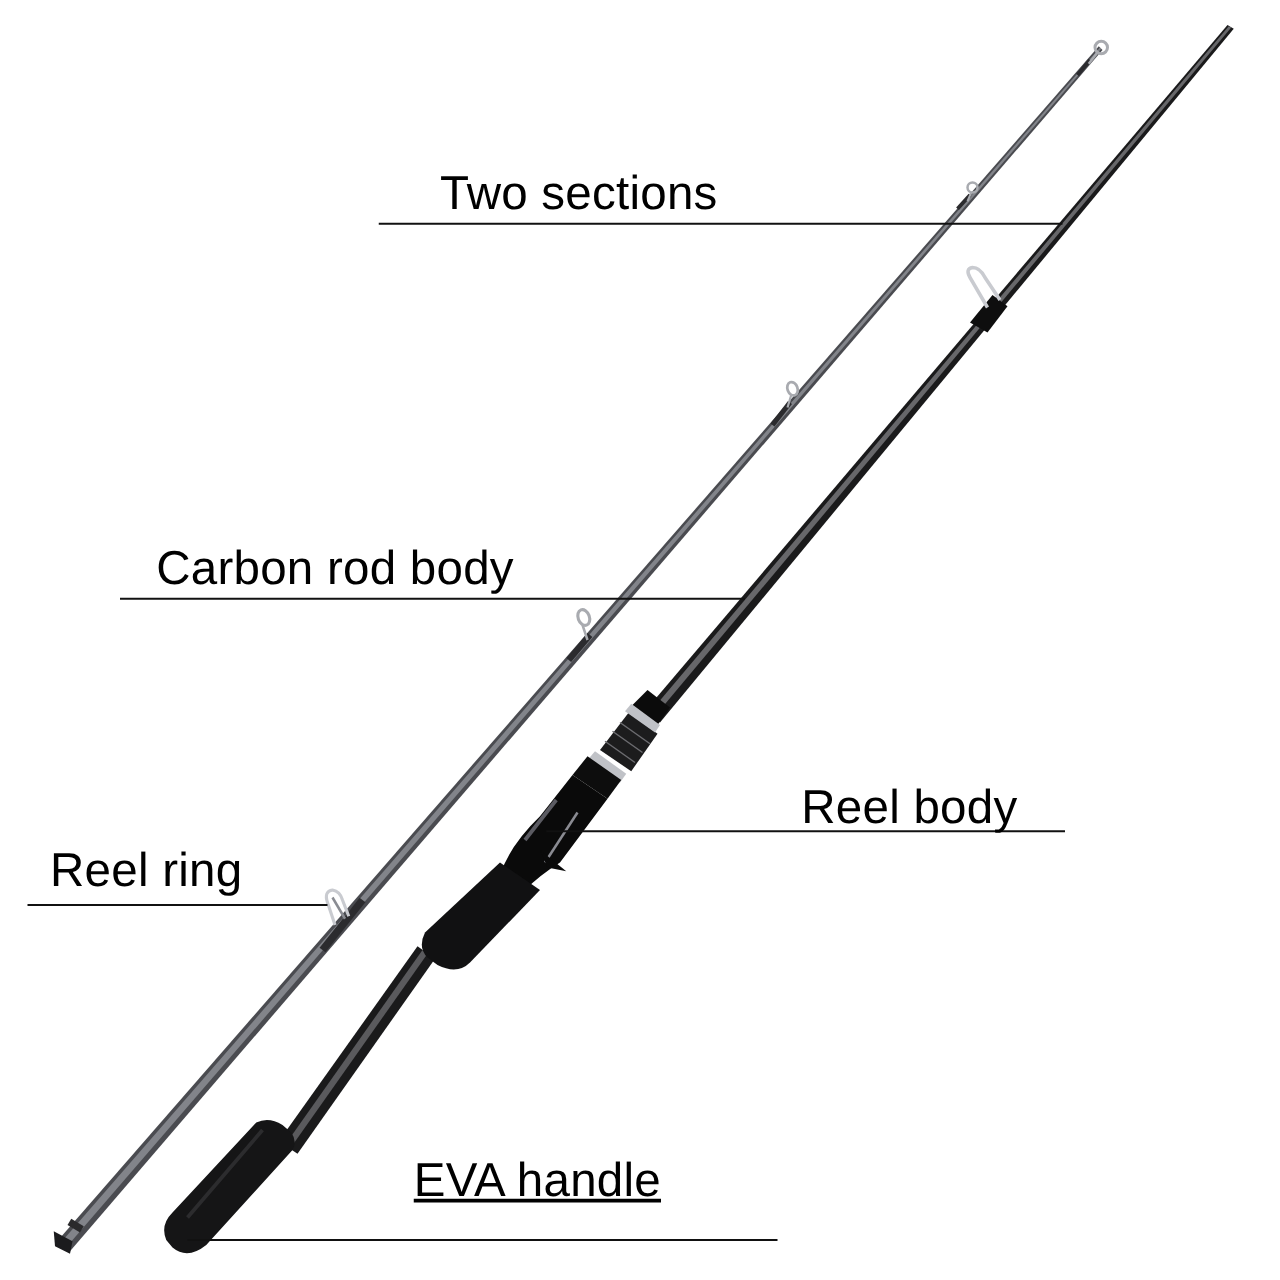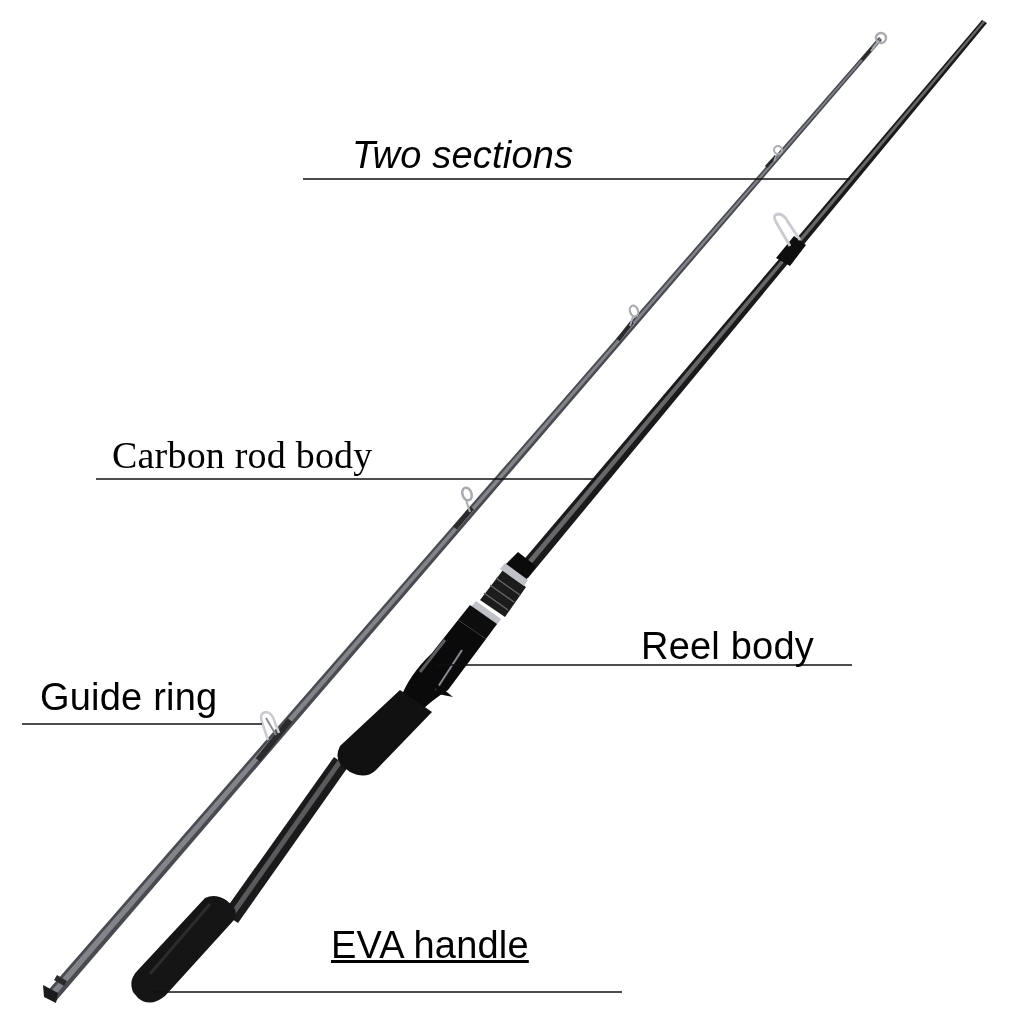--- a/index.html
+++ b/index.html
@@ -115,17 +115,17 @@
     <path d="M210,904 L150,974" stroke="#2c2c2e" stroke-width="3"></path>
   </g>
 
   <line x1="303" y1="179" x2="850" y2="179" stroke="#111" stroke-width="1.5"></line>
   <line x1="96" y1="479" x2="596" y2="479" stroke="#111" stroke-width="1.5"></line>
   <line x1="22" y1="724" x2="262" y2="724" stroke="#111" stroke-width="1.5"></line>
   <line x1="437" y1="665" x2="852" y2="665" stroke="#111" stroke-width="1.5"></line>
   <line x1="150" y1="992" x2="622" y2="992" stroke="#111" stroke-width="1.5"></line>
 </svg>
 
-<div class="label" style="left:352px; top:136px;font-style:italic;">Two sections</div>
-<div class="label" style="left:112px; top:436px;font-family:Liberation Serif, serif;">Carbon rod body</div>
-<div class="label" style="left:40px; top:678px;">Guide ring</div>
+<div class="label" style="left:352px; top:136px;">Two sections</div>
+<div class="label" style="left:125px; top:436px;">Carbon rod body</div>
+<div class="label" style="left:40px; top:678px;">Reel ring</div>
 <div class="label" style="left:641px; top:627px;">Reel body</div>
 <div class="label" style="left:331px; top:926px;text-decoration:underline;">EVA handle</div>
 
 </body></html>

